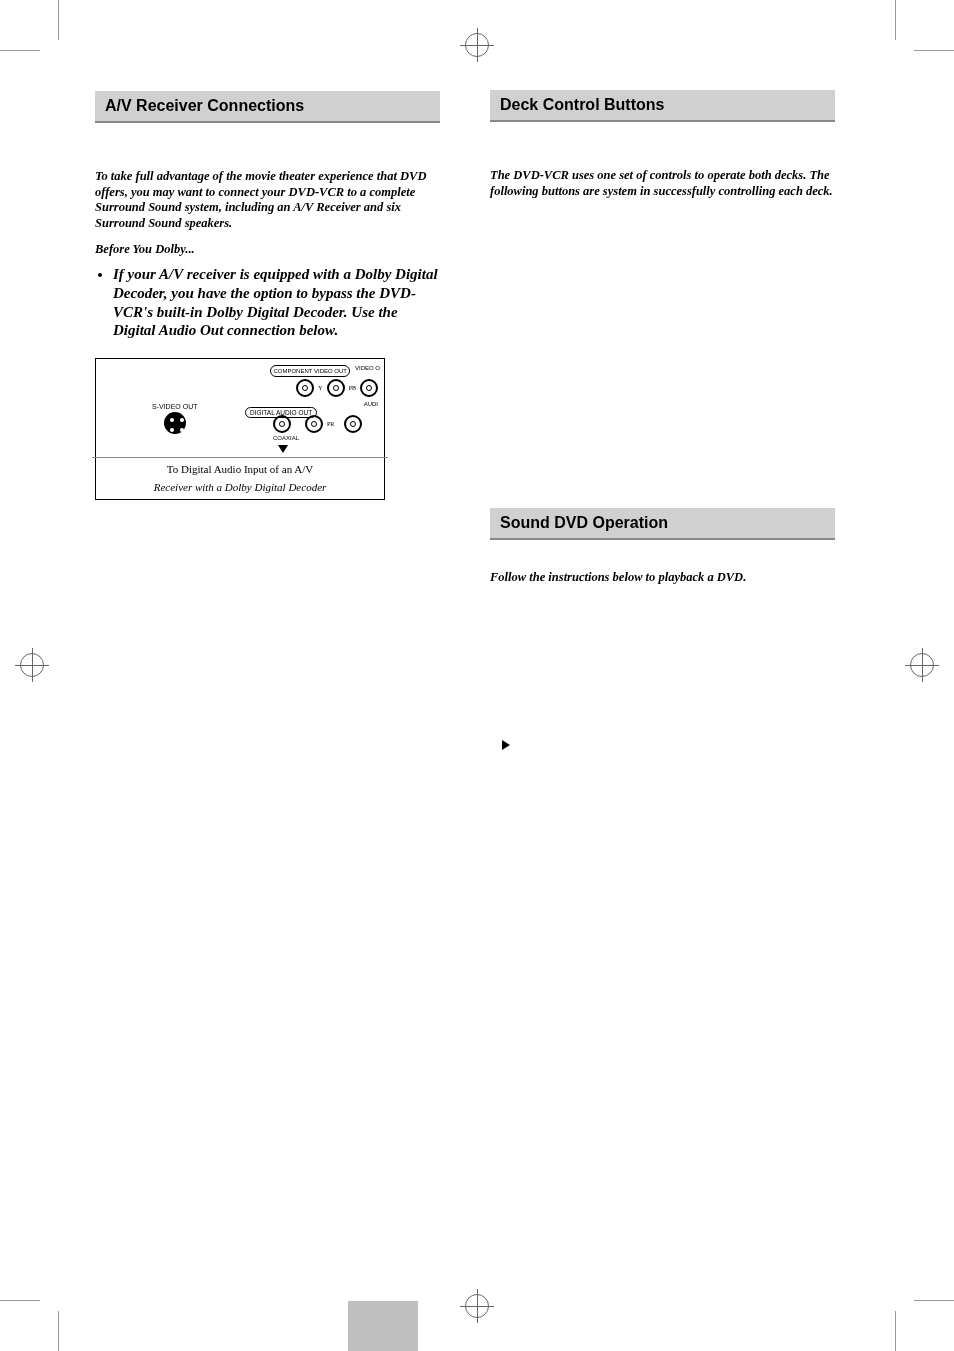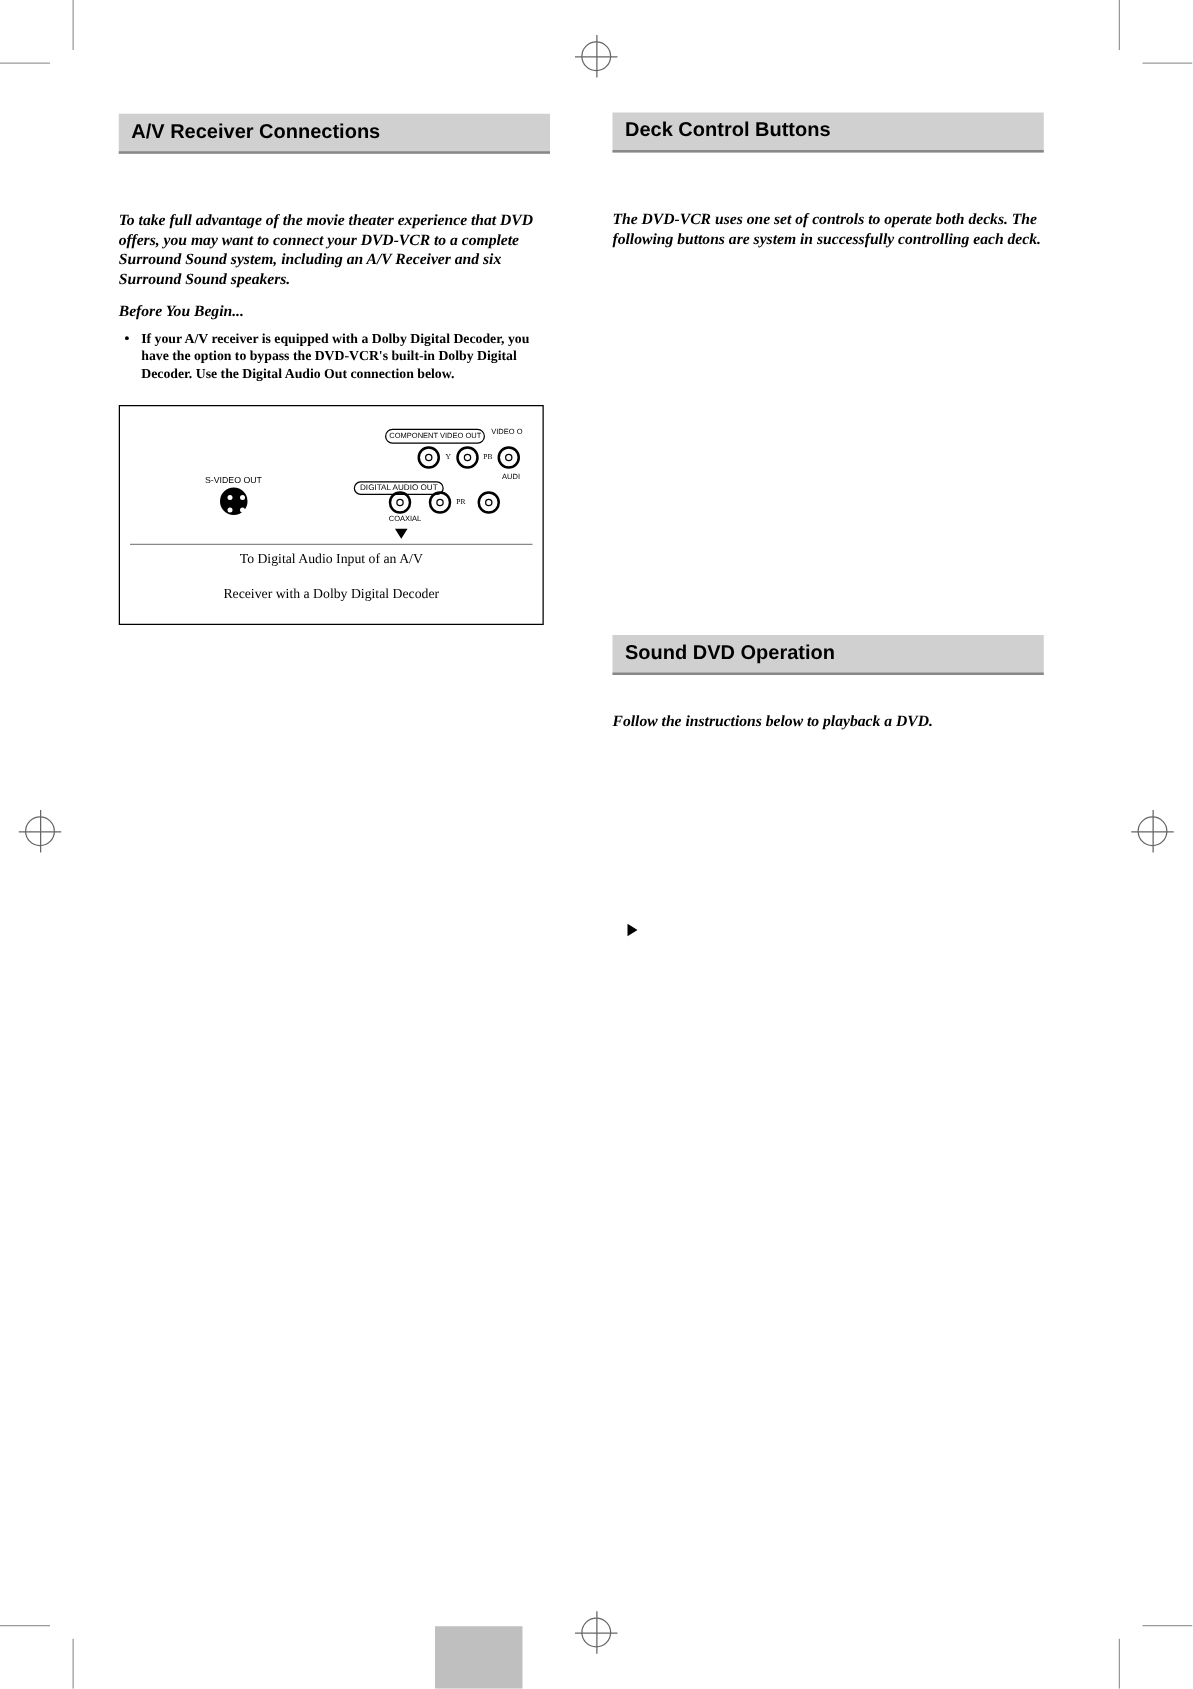--- a/index.html
+++ b/index.html
@@ -78,33 +78,34 @@
     }
     .body-text {
       font-style: italic;
       font-weight: bold;
       font-size: 12.5px;
       line-height: 1.25;
       margin-top: 14px;
     }
     .bullet-list {
       margin-top: 8px;
+      font-style: italic;
       font-weight: bold;
-      font-size: 11px;
+      font-size: 15px;
       line-height: 1.25;
       padding-left: 18px;
     }
     .bullet-list li {
       list-style: disc;
     }
     .diagram-box {
       border: 1.5px solid #000;
       margin-top: 18px;
-      padding: 16px;
-      width: 340px;
+      padding: 4px;
+      width: 290px;
     }
     .diagram-visual {
       height: 90px;
       position: relative;
     }
     .connector-panel {
       position: absolute;
       right: 0;
       top: 0;
       width: 135px;
@@ -217,21 +218,21 @@
 
 <div class="gray-tab" style="left:348px; bottom:0; width:70px; height:50px;"></div>
 
 <div class="page-content">
 
   <div class="col-left">
     <div class="section-header">A/V Receiver Connections</div>
 
     <p class="body-text" style="margin-top:46px;">To take full advantage of the movie theater experience that DVD offers, you may want to connect your DVD-VCR to a complete Surround Sound system, including an A/V Receiver and six Surround Sound speakers.</p>
 
-    <p class="body-text" style="margin-top:10px;">Before You Begin...</p>
+    <p class="body-text" style="margin-top:10px;">Before You Dolby...</p>
 
     <ul class="bullet-list">
       <li>If your A/V receiver is equipped with a Dolby Digital Decoder, you have the option to bypass the DVD-VCR's built-in Dolby Digital Decoder. Use the Digital Audio Out connection below.</li>
     </ul>
 
     <div class="diagram-box">
       <div class="diagram-visual">
 
         <div style="position:absolute; left:52px; top:40px; text-align:center;">
           <div class="svideo-label">S-VIDEO OUT</div>
@@ -260,21 +261,21 @@
             <span style="font-size:6px;">PR</span>
             <span class="rca-jack" style="margin-left:6px;"></span>
           </div>
           <div style="position:absolute; top:72px; left:28px; font-size:6px; font-family:Arial;">COAXIAL</div>
 
           <div class="arrow-down" style="position:absolute; top:82px; left:33px;"></div>
         </div>
       </div>
       <hr style="border:none; border-top:1px solid #888; margin:4px -8px 0;">
       <div class="caption">To Digital Audio Input of an A/V</div>
-      <div class="caption" style="margin-top:12px;">Receiver with a Dolby Digital Decoder</div>
+      <div class="caption" style="margin-top:2px;font-style:italic;">Receiver with a Dolby Digital Decoder</div>
     </div>
   </div>
 
   <div class="col-right">
     <div class="section-header">Deck Control Buttons</div>
     <p class="body-text" style="margin-top:46px;">The DVD-VCR uses one set of controls to operate both decks. The following buttons are system in successfully controlling each deck.</p>
   </div>
 
   <div class="col-right section-right-lower">
     <div class="section-header">Sound DVD Operation</div>

